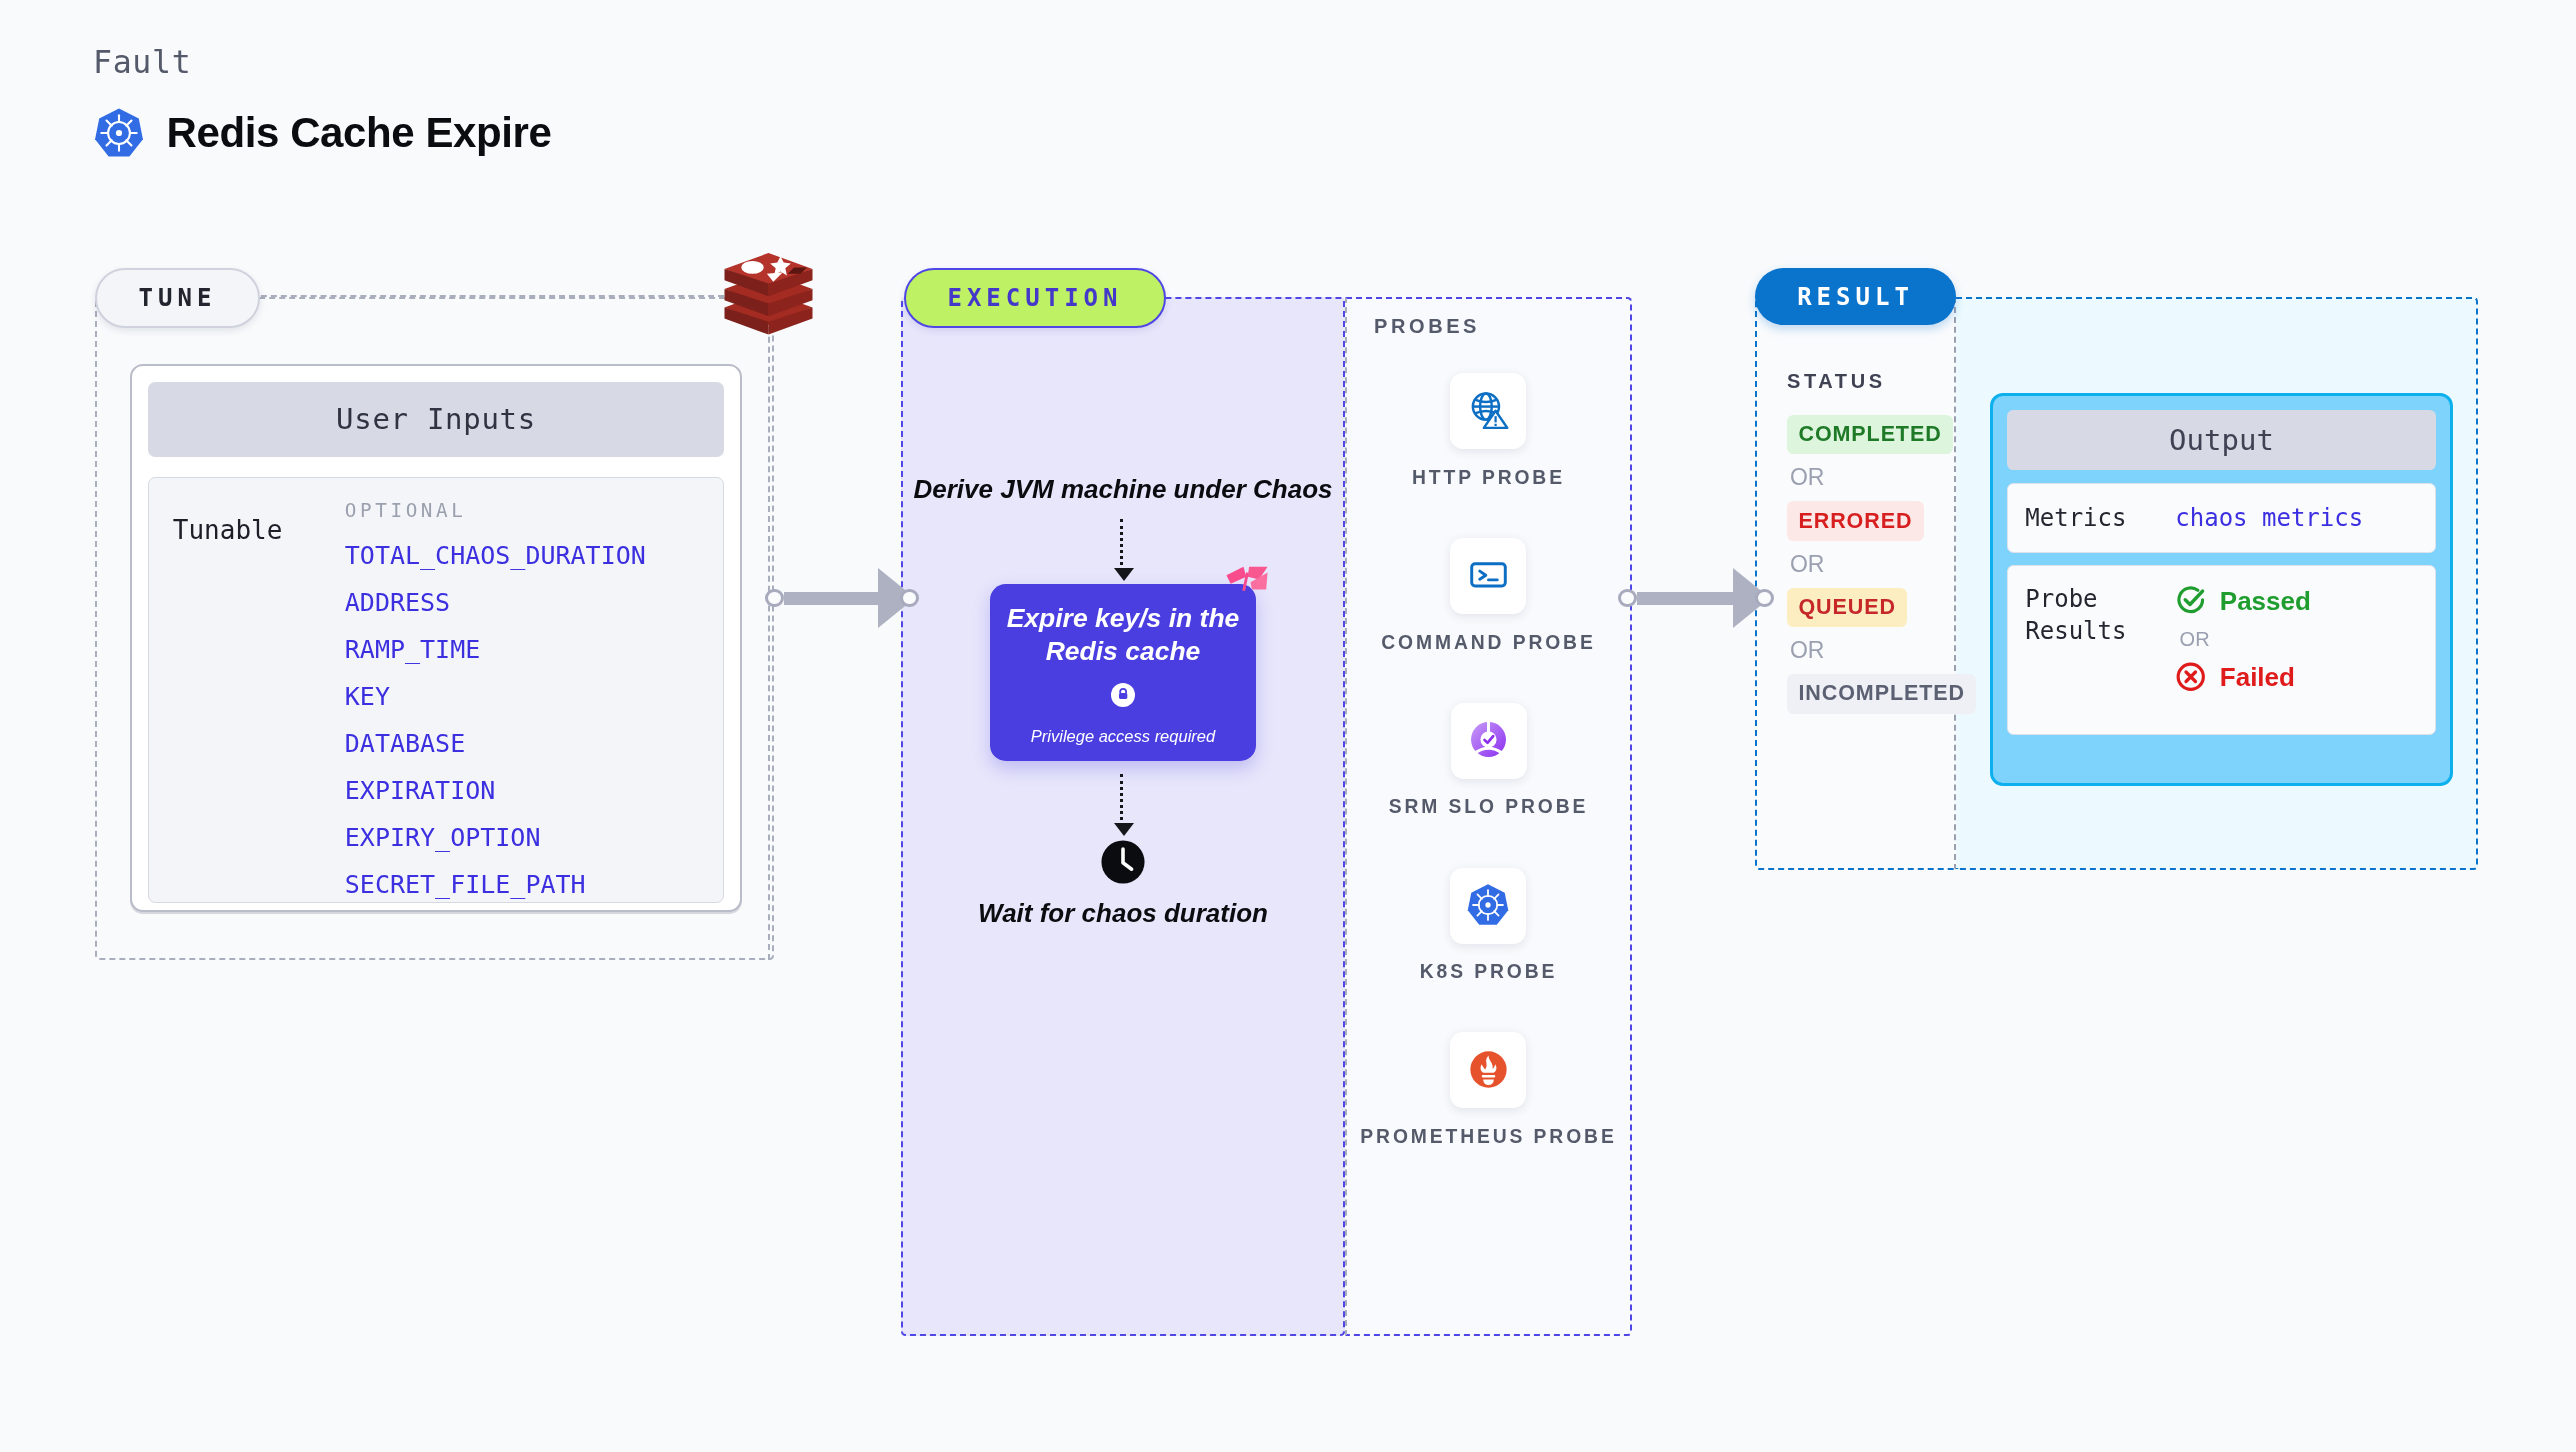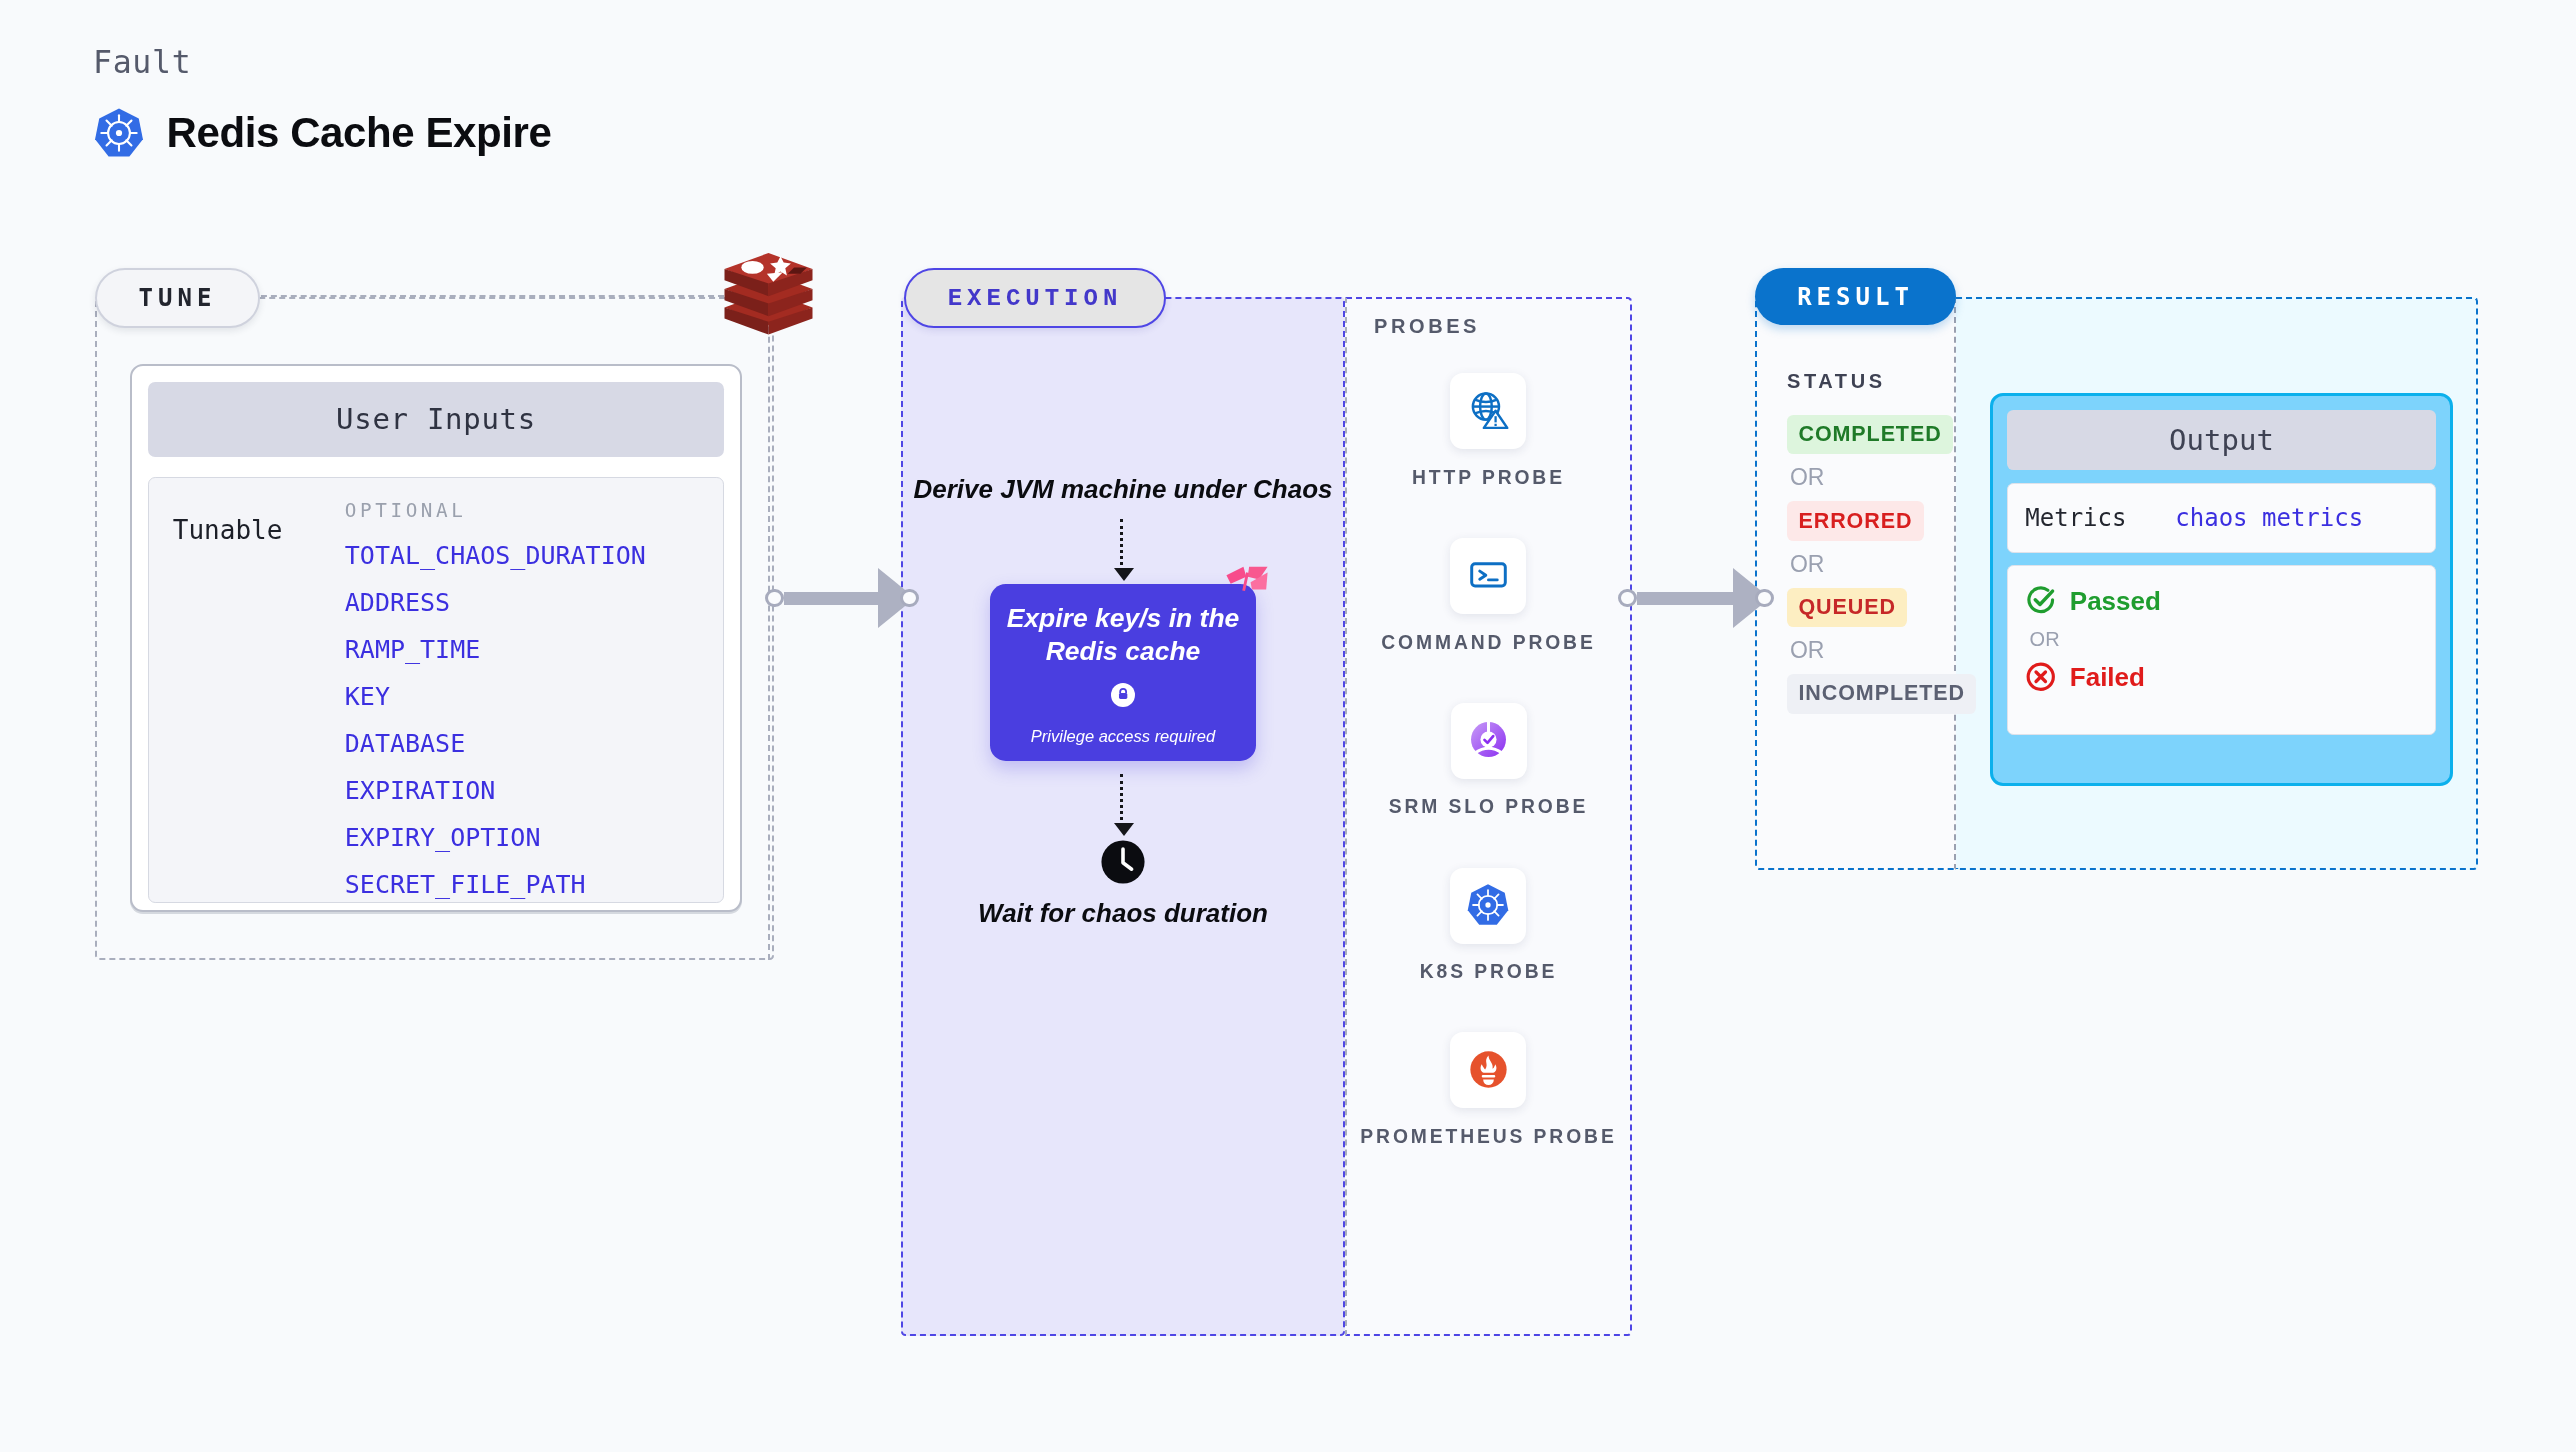--- a/index.html
+++ b/index.html
@@ -20,22 +20,22 @@
   #k8s-logo{width:52px;height:52px;}
   #fault-title{font-size:42px;font-weight:bold;color:#0b0c10;letter-spacing:-0.4px;}
 
   
   .pill{position:absolute;display:flex;align-items:center;justify-content:center;
         border-radius:716px;font-weight:bold;letter-spacing:5px;font-size:24px;
         font-family:"DejaVu Sans Mono","Liberation Mono",monospace;z-index:6;}
 
   #tune-pill{left:95px;top:268px;width:161px;height:56px;background:#f4f5f8;
              border:2.1px solid #cfd2dd;color:#22252e;box-shadow:0 2.9px 7.2px rgba(30,35,60,.10);}
-  #execution-pill{left:904px;top:268px;width:258px;height:56px;background:#e5e5e5;
-             border:2.1px solid #4f46e5;color:#4338ca;box-shadow:0 2.9px 7.2px rgba(60,50,160,.12);font-family:Liberation Mono, monospace;}
+  #execution-pill{left:904px;top:268px;width:258px;height:56px;background:#bef264;
+             border:2.1px solid #4f46e5;color:#4338ca;box-shadow:0 2.9px 7.2px rgba(60,50,160,.12);}
   #result-pill{left:1755px;top:268px;width:201px;height:57px;background:#0a73cc;
              border:none;color:#ffffff;box-shadow:0 4.3px 10px rgba(10,115,204,.25);}
 
   
   .dashbox{position:absolute;box-sizing:border-box;}
   #tune-box{left:95px;top:297px;width:679px;height:663px;
             border:2.9px dashed #a9aebd;border-radius:4.3px;background:transparent;}
   #exec-box{left:901px;top:297px;width:444px;height:1039px;
             border:2.9px dashed #4f46e5;border-radius:4.3px;background:#e7e6fb;}
   #probes-box{left:1345px;top:297px;width:287px;height:1039px;
@@ -375,20 +375,21 @@
 
 <div id="output-card">
   <div id="output-header" class="mono">Output</div>
 
   <div id="metrics-row">
     <span id="metrics-label" class="mono">Metrics</span>
     <span id="metrics-value" class="mono">chaos metrics</span>
   </div>
 
   <div id="probe-results-row">
+    <span id="probe-results-label" class="mono">Probe Results</span>
     <div id="probe-results-values">
       <div class="result-line">
         <span>
           <svg viewBox="0 0 40 40" width="31.5" height="31.5">
             <path d="M35 20 A15 15 0 1 1 29 8" fill="none" stroke="#1f9d2f" stroke-width="4" stroke-linecap="round"></path>
             <path d="M13 20 L19 26 L35 9" fill="none" stroke="#1f9d2f" stroke-width="4.4" stroke-linecap="round" stroke-linejoin="round"></path>
           </svg>
         </span>
         <span class="result-text" style="color:#1f9d2f;">Passed</span>
       </div>

